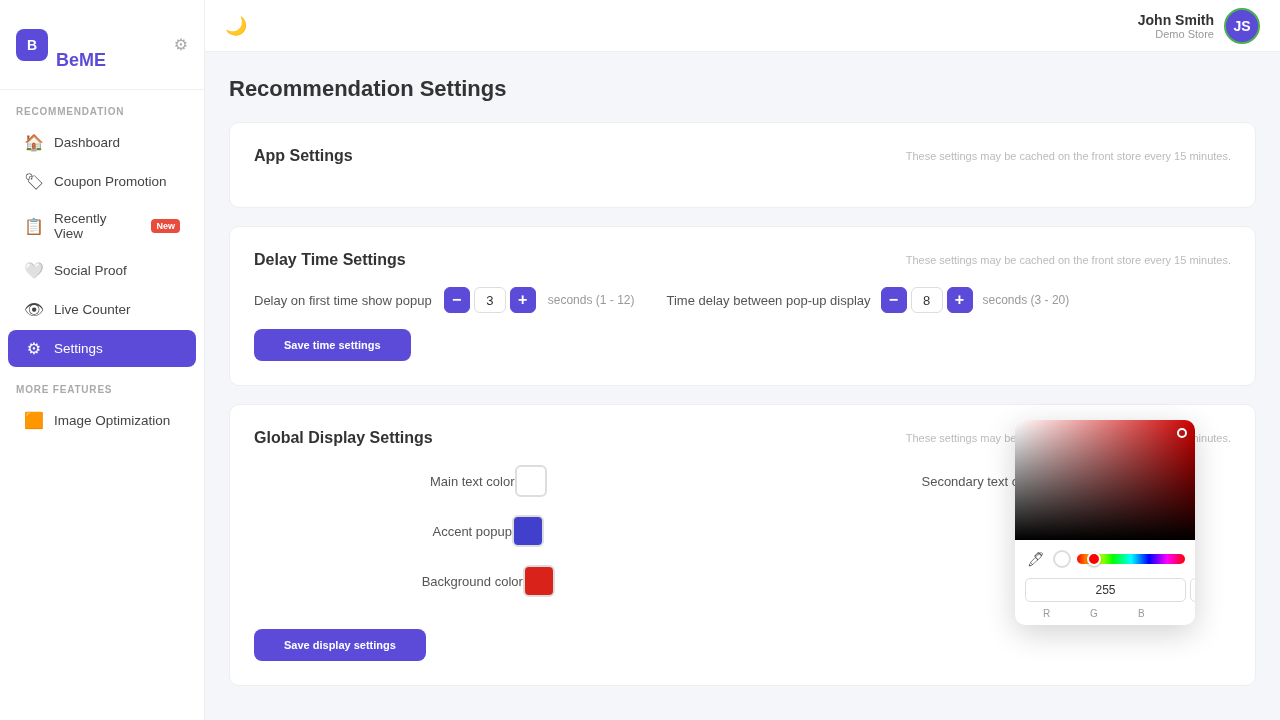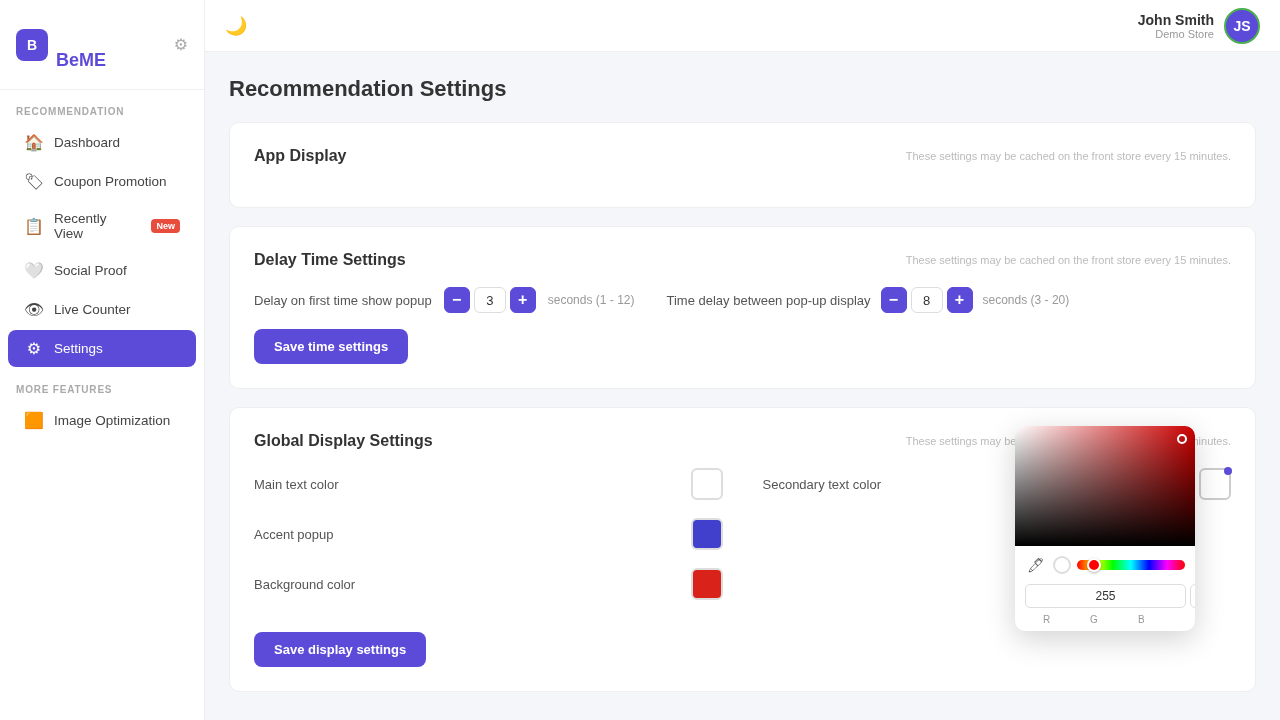--- a/index.html
+++ b/index.html
@@ -166,35 +166,35 @@
     }
     .seconds-label { font-size: 12px; color: #999; }
     .delay-group { display: flex; align-items: center; gap: 10px; margin-left: 20px; }
 
     
     .btn-primary {
       background: #5c4bd8;
       color: #fff;
       border: none;
       border-radius: 8px;
-      padding: 10px 20px;
-      font-size: 13px;
+      padding: 10px 30px;
+      font-size: 11px;
       font-weight: 600;
       cursor: pointer;
       margin-top: 16px;
     }
 
     
     .color-grid {
       display: grid;
       grid-template-columns: 1fr 1fr;
       gap: 18px 40px;
       margin-bottom: 16px;
     }
-    .color-row { display: flex; align-items: center; justify-content: space-between; }
+    .color-row { display: flex; align-items: center; justify-content: center; }
     .color-label { font-size: 13px; color: #555; }
     .color-swatch {
       width: 32px; height: 32px;
       border-radius: 6px;
       border: 2px solid #ddd;
       cursor: pointer;
       position: relative;
     }
     .color-swatch.white { background: #fff; }
     .color-swatch.purple { background: #4040cc; }
@@ -337,21 +337,21 @@
       </div>
       <div class="avatar">JS</div>
     </div>
   </div>
 
   <div class="page-content">
     <div class="page-title">Recommendation Settings</div>
 
     <div class="card">
       <div class="card-header">
-        <span class="card-title">App Display</span>
+        <span class="card-title">App Settings</span>
         <span class="cache-note">These settings may be cached on the front store every 15 minutes.</span>
       </div>
     </div>
 
     <div class="card">
       <div class="card-header">
         <span class="card-title">Delay Time Settings</span>
         <span class="cache-note">These settings may be cached on the front store every 15 minutes.</span>
       </div>
       <div class="delay-row">

